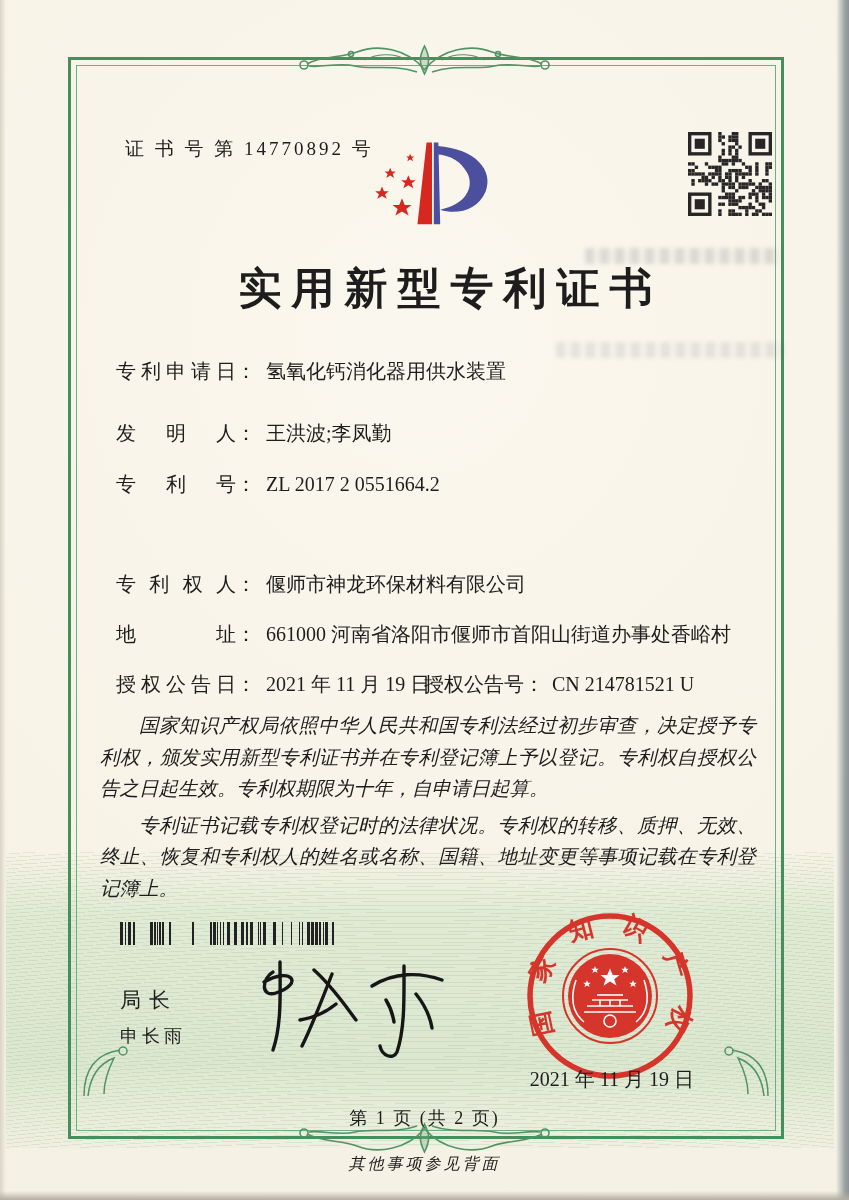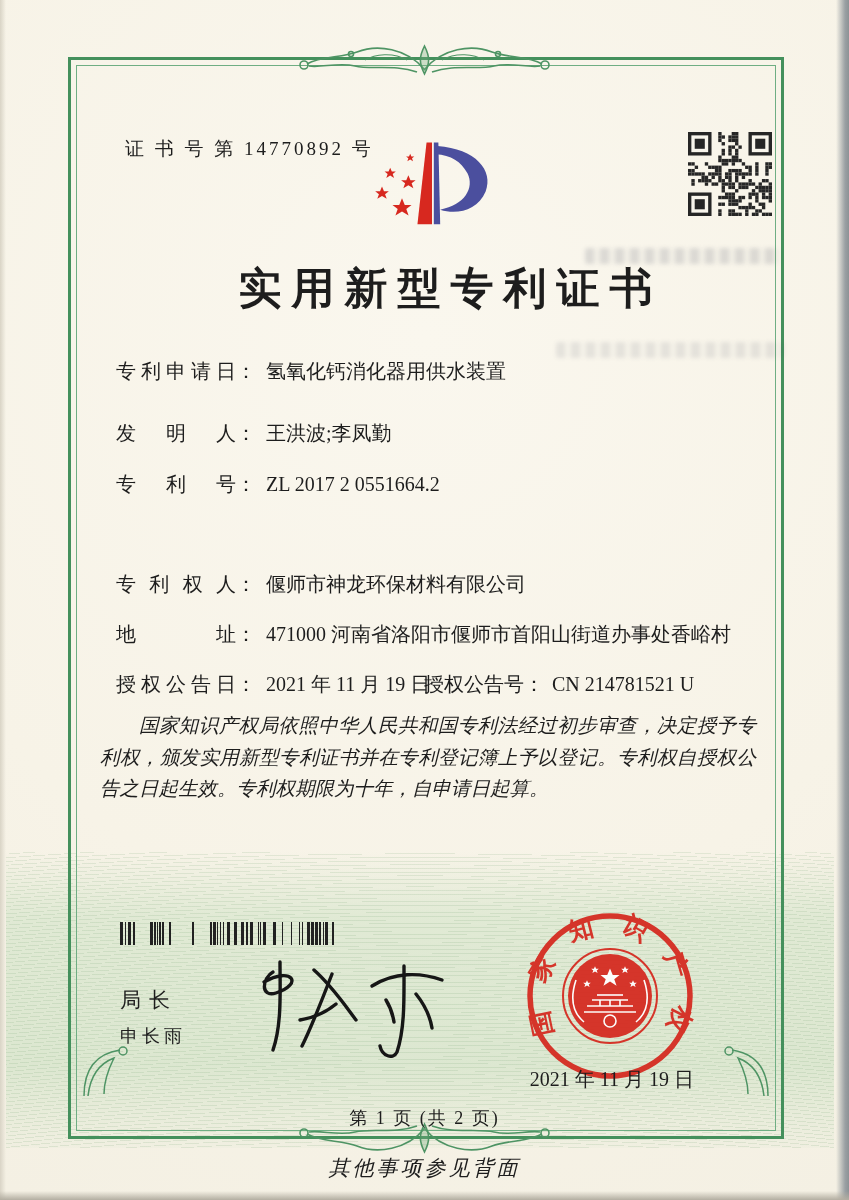--- a/index.html
+++ b/index.html
@@ -59,21 +59,21 @@
   .director-title { position:absolute; left:120px; top:986px; font-size:21px; letter-spacing:8px; }
   .director-name  { position:absolute; left:120px; top:1024px; font-size:18px; letter-spacing:4px; }
   .signature { position:absolute; left:240px; top:954px; width:218px; height:112px; }
 
   .seal { position:absolute; left:522px; top:908px; width:176px; height:176px; opacity:.93; }
   .seal-date { position:absolute; left:512px; top:1066px; width:200px; text-align:center; font-size:20px; }
 
   .page-indicator { position:absolute; left:0; top:1106px; width:100%; text-align:center;
                     font-size:18px; letter-spacing:2px; }
   .back-note { position:absolute; left:0; top:1154px; width:100%; text-align:center;
-               font-size:21px; font-style:italic; letter-spacing:3px; }
+               font-size:16px; font-style:italic; letter-spacing:3px; }
 
   .orn-top { position:absolute; left:292px; top:30px; }
   .orn-bottom { position:absolute; left:292px; top:1112px; transform:scaleY(-1); }
   .corner-fl-left { position:absolute; left:80px; top:1042px; }
   .corner-fl-right { position:absolute; left:714px; top:1042px; transform:scaleX(-1); }
 </style>
 </head>
 <body>
 
 <div class="sheet">
@@ -357,31 +357,32 @@
   <div class="field-row r1">
     <span class="f-label">发明人</span><span class="f-colon">：</span><span class="f-value">王洪波;李凤勤</span>
   </div>
   <div class="field-row r2">
     <span class="f-label">专利号</span><span class="f-colon">：</span><span class="f-value">ZL 2017 2 0551664.2</span>
   </div>
   <div class="field-row r4">
     <span class="f-label">专利权人</span><span class="f-colon">：</span><span class="f-value">偃师市神龙环保材料有限公司</span>
   </div>
   <div class="field-row r5">
-    <span class="f-label">地址</span><span class="f-colon">：</span><span class="f-value">471000 河南省洛阳市偃师市首阳山街道办事处香峪村</span>
+    <span class="f-label">地址</span><span class="f-colon">：</span><span class="f-value">661000 河南省洛阳市偃师市首阳山街道办事处香峪村</span>
   </div>
   <div class="field-row r6">
     <span class="f-label">授权公告日</span><span class="f-colon">：</span><span class="f-value">2021 年 11 月 19 日</span>
     <span class="grant-group">
       <span>授权公告号</span><span>：</span><span class="f-value">CN 214781521 U</span>
     </span>
   </div>
 
   <div class="paras">
     <p>国家知识产权局依照中华人民共和国专利法经过初步审查，决定授予专利权，颁发实用新型专利证书并在专利登记簿上予以登记。专利权自授权公告之日起生效。专利权期限为十年，自申请日起算。</p>
+    <p>专利证书记载专利权登记时的法律状况。专利权的转移、质押、无效、终止、恢复和专利权人的姓名或名称、国籍、地址变更等事项记载在专利登记簿上。</p>
   </div>
 
   <svg class="barcode" id="bc-svg" viewBox="0 0 216 23">
       <rect x="0" y="0" width="1" height="23" fill="#222"></rect>
       <rect x="2" y="0" width="1" height="23" fill="#222"></rect>
       <rect x="5" y="0" width="1" height="23" fill="#222"></rect>
       <rect x="8" y="0" width="3" height="23" fill="#222"></rect>
       <rect x="13" y="0" width="2" height="23" fill="#222"></rect>
       <rect x="30" y="0" width="3" height="23" fill="#222"></rect>
       <rect x="34" y="0" width="2" height="23" fill="#222"></rect>

